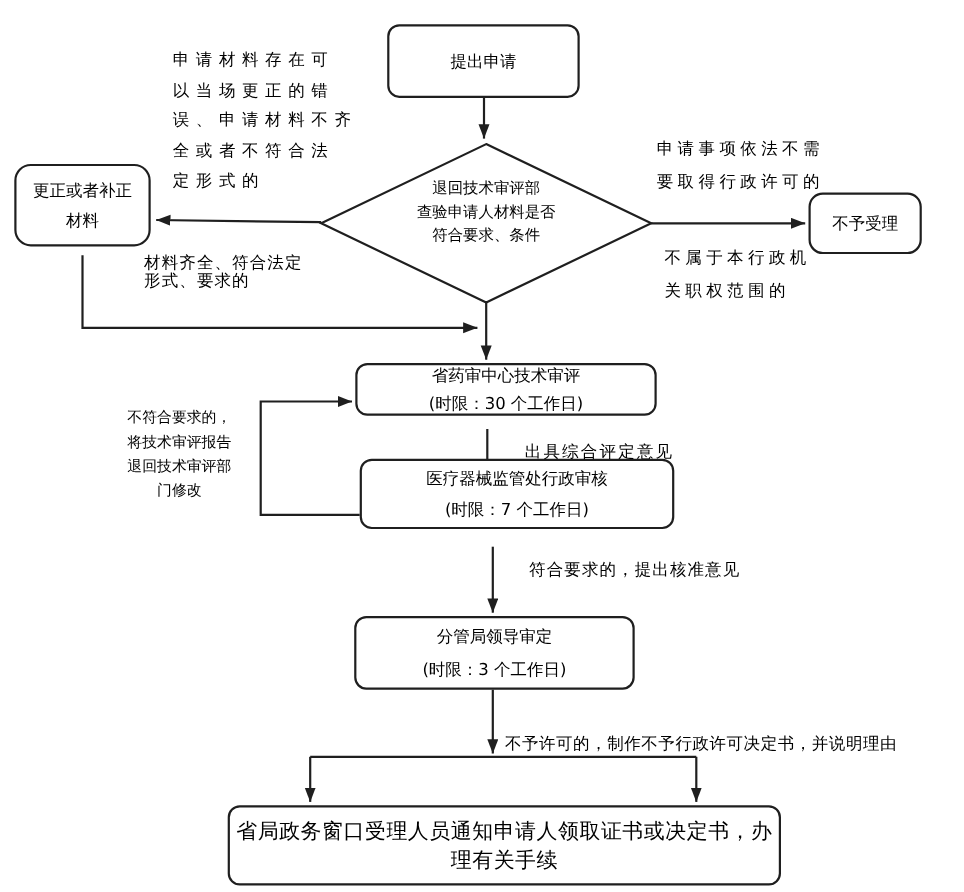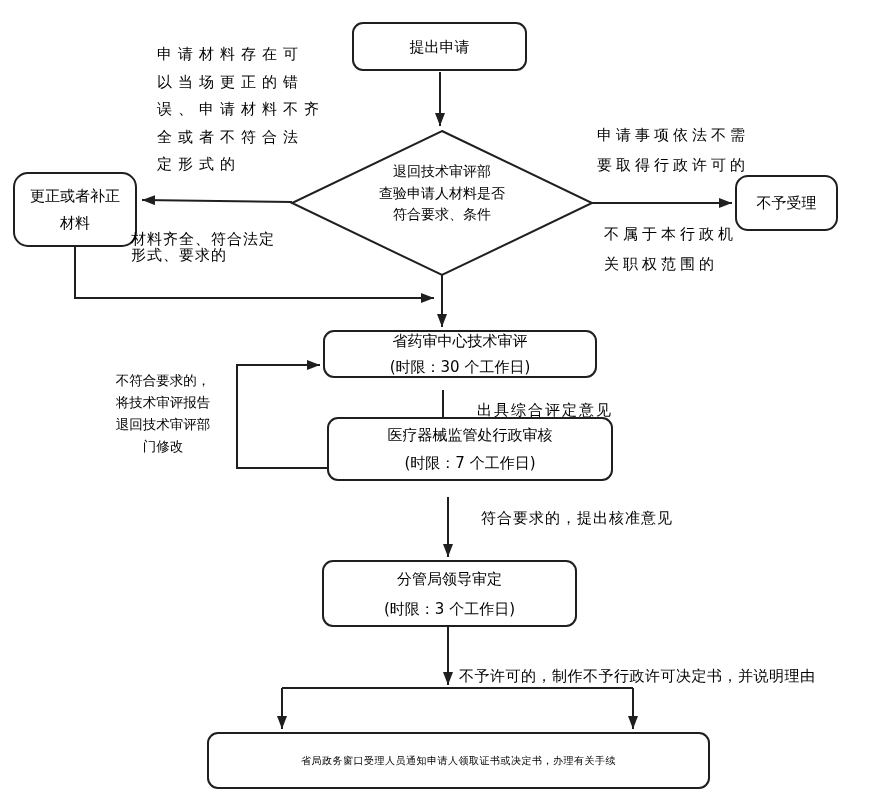--- a/index.html
+++ b/index.html
@@ -8,27 +8,27 @@
     font-family:"DejaVu Sans",sans-serif;color:#000000;overflow:hidden;
   }
   .edges{position:absolute;left:0;top:0;width:876px;height:811px;}
   .edge{stroke:#1f1f1f;stroke-width:2;fill:none;}
   .diamond{fill:#ffffff;stroke:#1f1f1f;stroke-width:2;}
   .node{
     position:absolute;box-sizing:border-box;border:2px solid #1f1f1f;border-radius:11px;
     background:#ffffff;display:flex;align-items:center;justify-content:center;
     text-align:center;white-space:pre-line;font-size:15px;line-height:26px;
   }
-  .node-start{left:352px;top:22px;width:175px;height:49px;}
-  .node-correct{left:13px;top:172px;width:124px;height:75px;border-radius:15px;line-height:27px;}
+  .node-start{left:352px;top:22px;width:175px;height:67px;}
+  .node-correct{left:13px;top:149px;width:124px;height:75px;border-radius:15px;line-height:27px;}
   .node-reject{left:735px;top:175px;width:103px;height:56px;border-radius:13px;}
   .node-review{left:323px;top:330px;width:274px;height:48px;}
   .node-admin{left:327px;top:417px;width:286px;height:64px;line-height:28px;}
   .node-leader{left:322px;top:560px;width:255px;height:67px;line-height:30px;}
-  .node-notify{left:207px;top:732px;width:503px;height:57px;font-size:10px;letter-spacing:0.5px;}
+  .node-notify{left:207px;top:732px;width:503px;height:73px;font-size:19px;letter-spacing:0.5px;}
   .lbl{position:absolute;white-space:pre-line;font-size:15px;line-height:27px;}
   .lbl-diamond{left:342px;top:161px;width:200px;text-align:center;font-size:14px;line-height:21.5px;}
   .lbl-correctable{left:157px;top:41px;width:190px;letter-spacing:6px;line-height:27.5px;}
   .lbl-no-license{left:597px;top:120px;letter-spacing:4px;line-height:30px;}
   .lbl-not-in-scope{left:604px;top:219px;letter-spacing:4px;line-height:30px;}
   .lbl-materials{left:131px;top:231px;width:192px;text-align:left;letter-spacing:1px;line-height:16px;}
   .lbl-opinion{left:477px;top:397px;letter-spacing:2px;}
   .lbl-feedback{left:91px;top:369px;width:144px;text-align:center;font-size:13.5px;line-height:22px;}
   .lbl-qualified{left:481px;top:505px;letter-spacing:1px;}
   .lbl-grant{left:256px;top:639px;letter-spacing:1px;}

